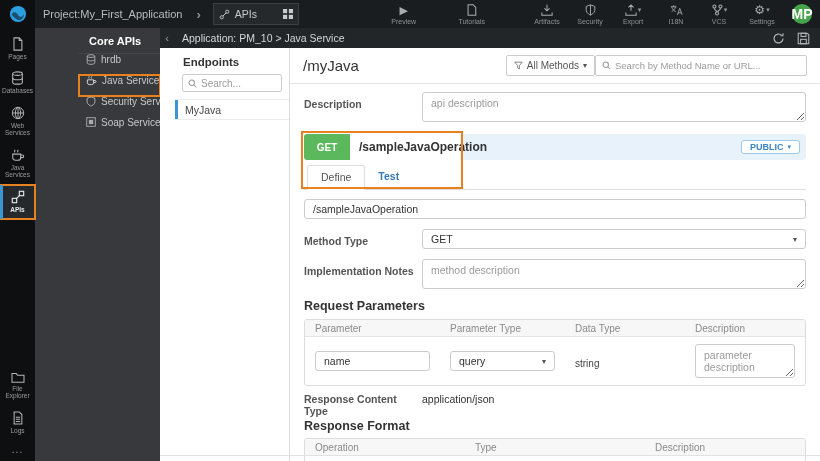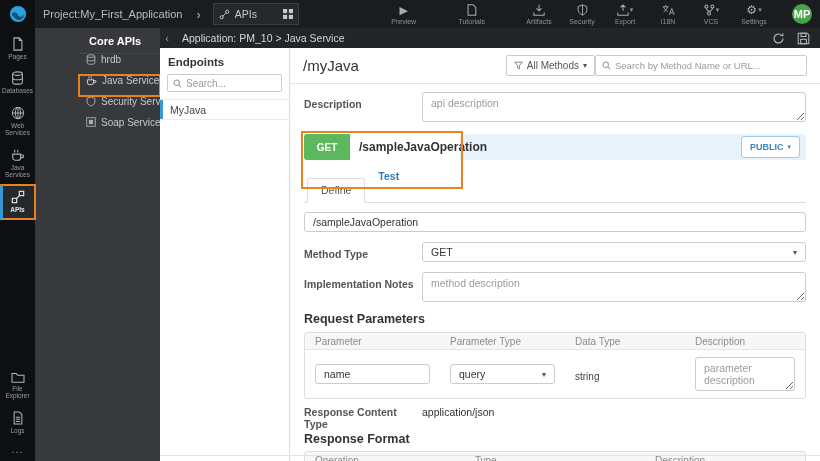--- a/index.html
+++ b/index.html
@@ -13,21 +13,21 @@
   .project-label { font-size:11px; color:#b9bcbe; margin-left:8px; white-space:nowrap; }
   .tb-chevron { color:#8f9294; font-size:13px; margin:0 12px 0 14px; font-weight:bold; }
   .apis-tab { display:flex; align-items:center; background:#26292c; border:1px solid #3c3f42; height:22px; width:86px; padding:0 5px; gap:5px; color:#c7c9cb; }
   .apis-tab .tab-label { font-size:10.5px; flex:1; }
   .tb-center { display:flex; gap:34px; margin-left:88px; }
   .tb-action { display:flex; flex-direction:column; align-items:center; color:#a9acae; cursor:pointer; min-width:34px; }
   .tb-action .glyph { font-size:11px; line-height:12px; height:13px; display:flex; align-items:center; gap:1px; }
   .tb-action .lbl { font-size:7px; color:#8f9294; margin-top:1px; white-space:nowrap; }
   .tb-right { margin-left:auto; display:flex; align-items:center; gap:9px; padding-right:8px; }
   .caret { font-size:7px; color:#8f9294; }
-  .avatar { width:20px; height:20px; border-radius:50%; background:#47a44b; color:#fff; font-size:11px; font-weight:bold; display:flex; align-items:center; justify-content:center; margin-left:12px; }
+  .avatar { width:20px; height:20px; border-radius:50%; background:#47a44b; color:#fff; font-size:14px; font-weight:bold; display:flex; align-items:center; justify-content:center; margin-left:4px; }
 
   
   .body-row { flex:1; display:flex; min-height:0; }
 
   
   .rail { width:35px; background:#0d0f11; display:flex; flex-direction:column; align-items:stretch; padding-top:4px; }
   .rail-item { position:relative; padding:5px 1px 6px; display:flex; flex-direction:column; align-items:center; color:#b3b6b8; cursor:pointer; }
   .rail-item .lbl { font-size:6.5px; text-align:center; line-height:1.15; margin-top:2px; color:#9a9da0; }
   .rail-item.active { background:#26292c; }
   .rail-item.active::before { content:""; position:absolute; left:0; top:0; bottom:0; width:3px; background:#3b97d3; }
@@ -47,21 +47,21 @@
   .appbar { height:20px; background:#232629; display:flex; align-items:center; color:#d4d6d8; font-size:10.5px; flex:0 0 20px; }
   .collapse-btn { width:14px; text-align:center; color:#9a9da0; font-size:11px; cursor:pointer; }
   .breadcrumb { margin-left:8px; white-space:nowrap; }
   .appbar-actions { margin-left:auto; display:flex; align-items:center; gap:12px; padding-right:10px; color:#b3b6b8; }
   .appbar-actions .abtn { cursor:pointer; display:flex; }
 
   .content-row { flex:1; display:flex; background:#fff; position:relative; min-height:0; }
   .content-row::after { content:""; position:absolute; left:0; right:0; bottom:5px; border-bottom:1px solid #e2e2e2; }
 
   
-  .endpoints { width:130px; border-right:1px solid #dcdcdc; display:flex; flex-direction:column; background:#fff; }
+  .endpoints { width:130px; border-right:1px solid #dcdcdc; display:flex; flex-direction:column; background:#fff;padding-left:15px; }
   .endpoints-title { font-size:11.5px; font-weight:bold; color:#333; padding:8px 0 6px 8px; }
   .endpoints-search { margin:0 7px 7px; border:1px solid #ccc; border-radius:2px; height:18px; display:flex; align-items:center; gap:4px; padding:0 5px; color:#999; }
   .endpoints-search input { border:none; outline:none; width:100%; font-size:10px; color:#555; font-family:inherit; }
   .endpoint-item { height:21px; display:flex; align-items:center; font-size:10.5px; color:#444; padding-left:10px; border-bottom:1px solid #ececec; border-top:1px solid #ececec; cursor:pointer; position:relative; }
   .endpoint-item.selected::before { content:""; position:absolute; left:0; top:0; bottom:0; width:3px; background:#3b97d3; }
 
   
   .detail { flex:1; min-width:0; display:flex; flex-direction:column; }
   .detail-header { height:36px; border-bottom:1px solid #e5e5e5; display:flex; align-items:center; padding:0 13px; flex:0 0 36px; }
   .api-title { font-size:15px; color:#333; }
@@ -80,24 +80,24 @@
   input.inp { height:20px; }
   .sel { height:20px; display:flex; align-items:center; cursor:pointer; }
   .sel .sel-caret { margin-left:auto; font-size:8px; color:#555; }
 
   
   .op-block { position:relative; margin:2px 0 4px; }
   .op-annotation { position:absolute; left:-3px; top:-3px; width:162px; height:58px; border:2px solid #e8821f; pointer-events:none; z-index:4; }
   .op-bar { display:flex; align-items:center; background:#e7f2fa; border-radius:3px; height:26px; }
   .method-badge { background:#5cb85c; color:#fff; font-weight:bold; font-size:10px; width:46px; height:26px; display:flex; align-items:center; justify-content:center; border-radius:3px 0 0 3px; cursor:pointer; }
   .op-path { background:#fff; height:26px; display:flex; align-items:center; padding:0 10px 0 9px; font-size:12px; font-weight:bold; color:#333; width:110px; white-space:nowrap; }
-  .public-btn { margin-left:auto; margin-right:6px; background:#fff; border:1px solid #9ec9e8; color:#3b86c4; font-size:9px; font-weight:bold; border-radius:3px; height:22px; display:flex; align-items:center; gap:4px; padding:0 8px; cursor:pointer; }
+  .public-btn { margin-left:auto; margin-right:6px; background:#fff; border:1px solid #9ec9e8; color:#3b86c4; font-size:9px; font-weight:bold; border-radius:3px; height:14px; display:flex; align-items:center; gap:4px; padding:0 8px; cursor:pointer; }
   .op-tabs { display:flex; border-bottom:1px solid #ddd; margin-top:5px; padding-left:3px; }
   .op-tab { font-size:10.5px; padding:5px 13px 6px; cursor:pointer; }
-  .op-tab.active { border:1px solid #ddd; border-bottom:1px solid #fff; border-radius:3px 3px 0 0; color:#555; background:#fff; margin-bottom:-1px;margin-top:13px; }
+  .op-tab.active { border:1px solid #ddd; border-bottom:1px solid #fff; border-radius:3px 3px 0 0; color:#555; background:#fff; margin-bottom:-1px; }
   .op-tab.link { color:#3178b5;font-weight:bold; }
 
   .section-title { font-size:12.5px; font-weight:bold; color:#333; margin:8px 0 6px; }
 
   .data-table { border:1px solid #ddd; border-radius:3px; font-size:10px; }
   .dt-head { display:flex; background:#f7f7f7; border-bottom:1px solid #e5e5e5; color:#8a8a8a; height:17px; align-items:center; border-radius:3px 3px 0 0; }
   .dt-col { padding:0 10px; }
   .c1 { width:27%; } .c2 { width:25%; } .c3 { width:24%; } .c4 { width:24%; }
   .r1 { width:32%; } .r2 { width:36%; } .r3 { width:32%; }
   .dt-body { display:flex; align-items:center; padding:7px 0; }

